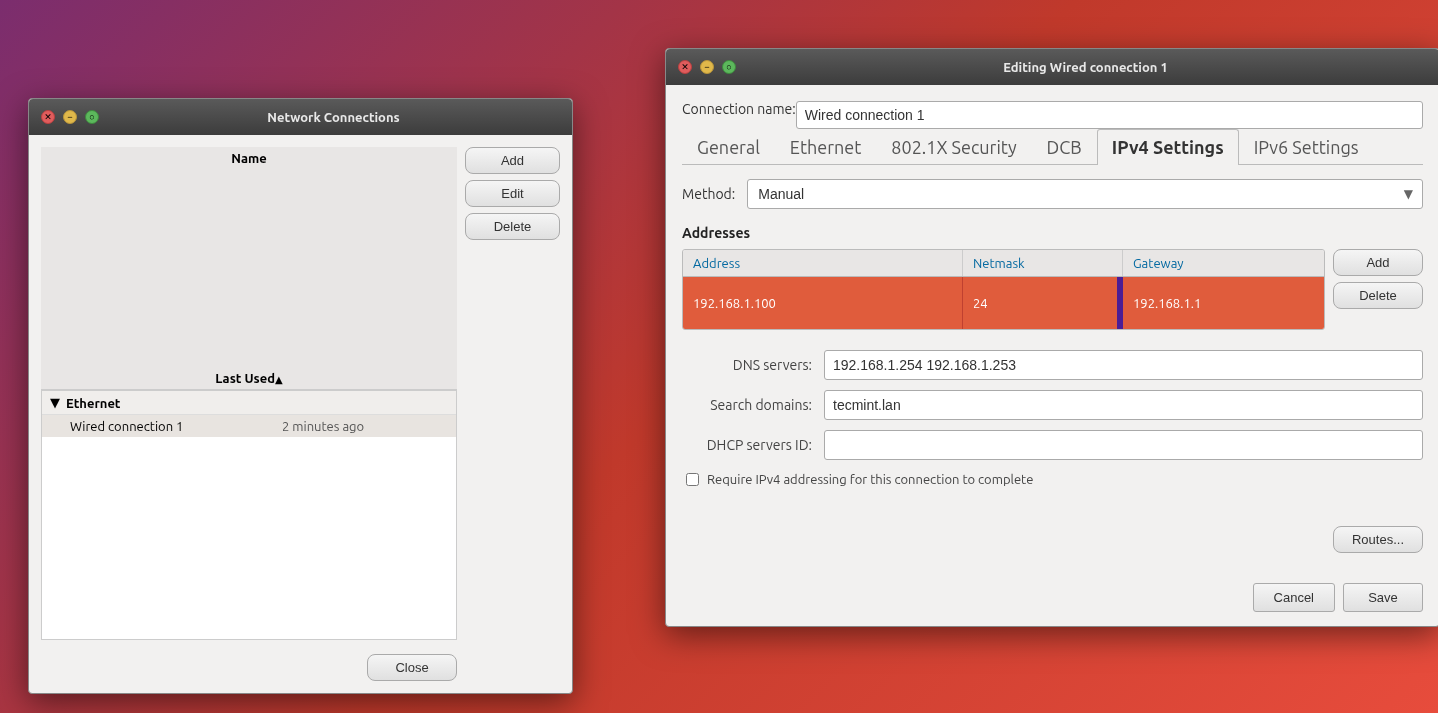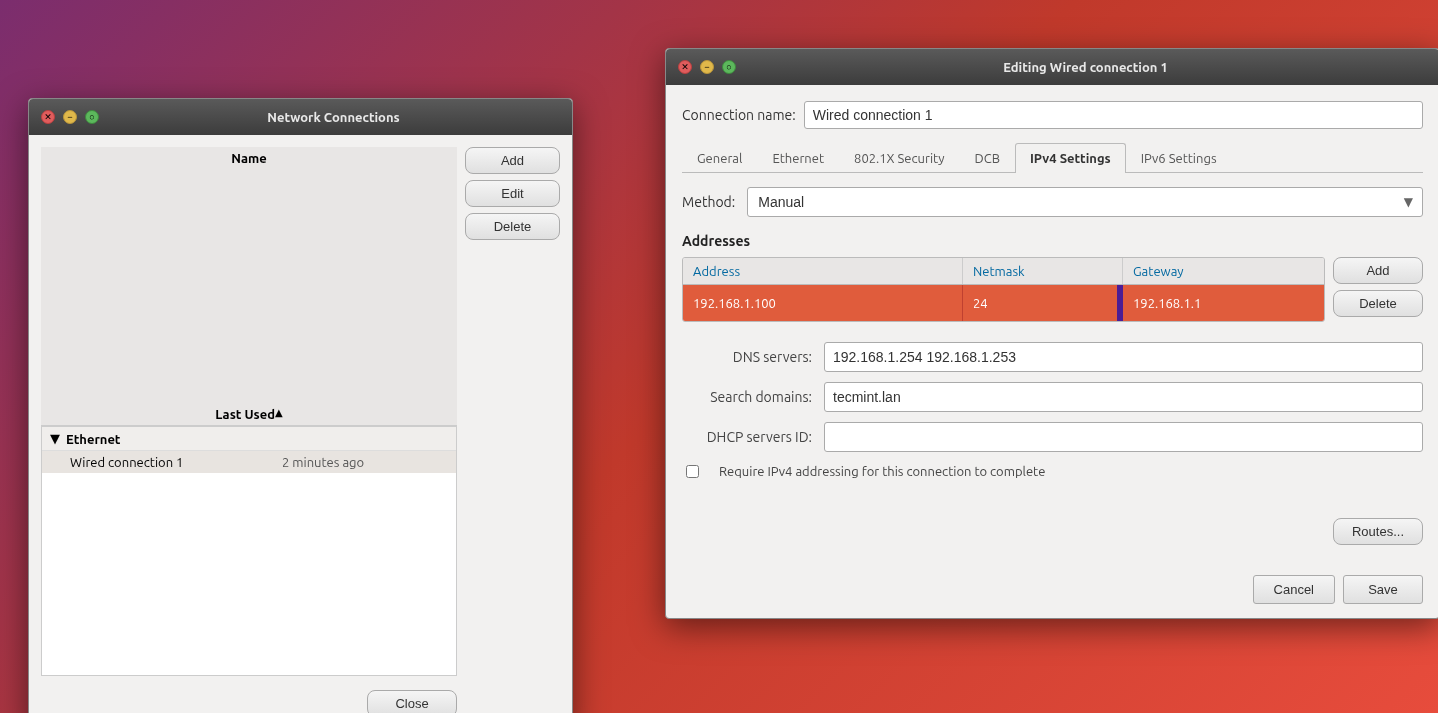--- a/index.html
+++ b/index.html
@@ -59,21 +59,21 @@
       display: flex;
       align-items: center;
       padding: 4px 8px;
       border-bottom: 1px solid #ccc;
       background: #e8e6e5;
       font-weight: bold;
       font-size: 13px;
       flex-direction: column;
     }
     .nc-col-name { flex: 0 0 220px; }
-    .nc-col-lastused { flex: 1; display: flex; align-items: flex-start; gap: 0; margin-top: 36px; }
+    .nc-col-lastused { flex: 1; display: flex; align-items: flex-end; gap: 0; }
     .sort-arrow { font-size: 10px; }
 
     .nc-list {
       border: 1px solid #ccc;
       background: #fff;
       min-height: 250px;
       margin-bottom: 8px;
     }
     .nc-group-row {
       display: flex;
@@ -123,23 +123,21 @@
       border-radius: 4px;
       box-shadow: 0 8px 32px rgba(0,0,0,0.5);
     }
 
     .edit-body {
       padding: 16px;
     }
 
     .conn-name-row {
       display: flex;
-      align-items: center;
-      gap: 8px;
-      margin-bottom: 14px;
+      gap: 0;
     }
     .conn-name-label {
       font-size: 14px;
       color: #333;
       white-space: nowrap;
     }
     .conn-name-input {
       flex: 1;
       border: 1px solid #aaa;
       border-radius: 3px;
@@ -151,21 +149,21 @@
 
     
     .tabs-bar {
       display: flex;
       border-bottom: 1px solid #bbb;
       margin-bottom: 14px;
       gap: 0;
     }
     .tab {
       padding: 7px 14px;
-      font-size: 13px;
+      font-size: 18px;
       cursor: pointer;
       border: 1px solid transparent;
       border-bottom: none;
       color: #555;
       background: transparent;
       border-radius: 3px 3px 0 0;
     }
     .tab.active {
       background: #f2f1f0;
       border-color: #bbb;
@@ -237,21 +235,21 @@
     }
     .addr-col-addr { flex: 0 0 280px; border-right: 1px solid #ccc; }
     .addr-col-mask { flex: 0 0 160px; border-right: 1px solid #ccc; }
     .addr-col-gw { flex: 1; }
 
     .addr-row {
       display: flex;
       background: #e05c3c;
     }
     .addr-cell {
-      padding: 11px 10px;
+      padding: 19px 10px;
       font-size: 13px;
       color: #fff;
     }
     .addr-cell-addr { flex: 0 0 280px; border-right: 1px solid #c04030; }
     .addr-cell-mask { flex: 0 0 160px; border-right: 6px solid #4c1d95; }
     .addr-cell-gw { flex: 1; }
 
     .addr-buttons-col {
       display: flex;
       flex-direction: column;
@@ -285,21 +283,21 @@
       padding: 6px 8px;
       font-size: 14px;
       background: #fff;
       color: #333;
     }
 
     
     .checkbox-row {
       display: flex;
       align-items: center;
-      gap: 20px;
+      gap: 8px;
       margin: 12px 0;
       padding-left: 4px;
     }
     .checkbox-label { font-size: 13px; color: #444; }
 
     
     .edit-bottom {
       display: flex;
       justify-content: flex-end;
       gap: 8px;

